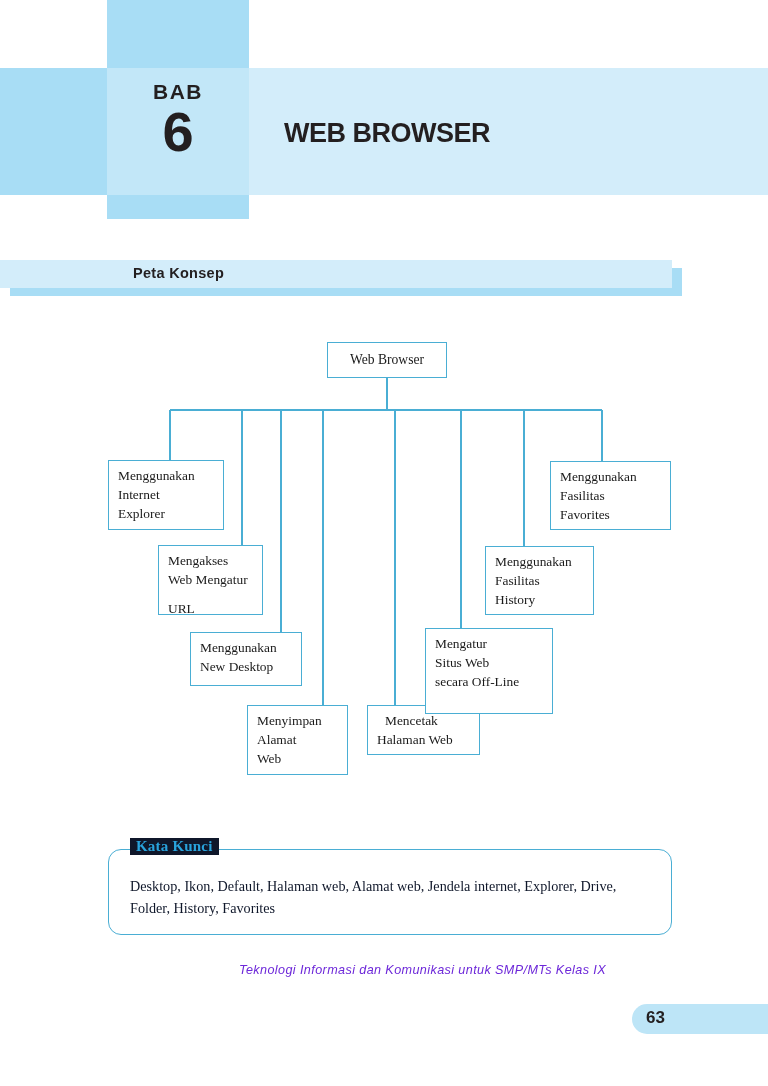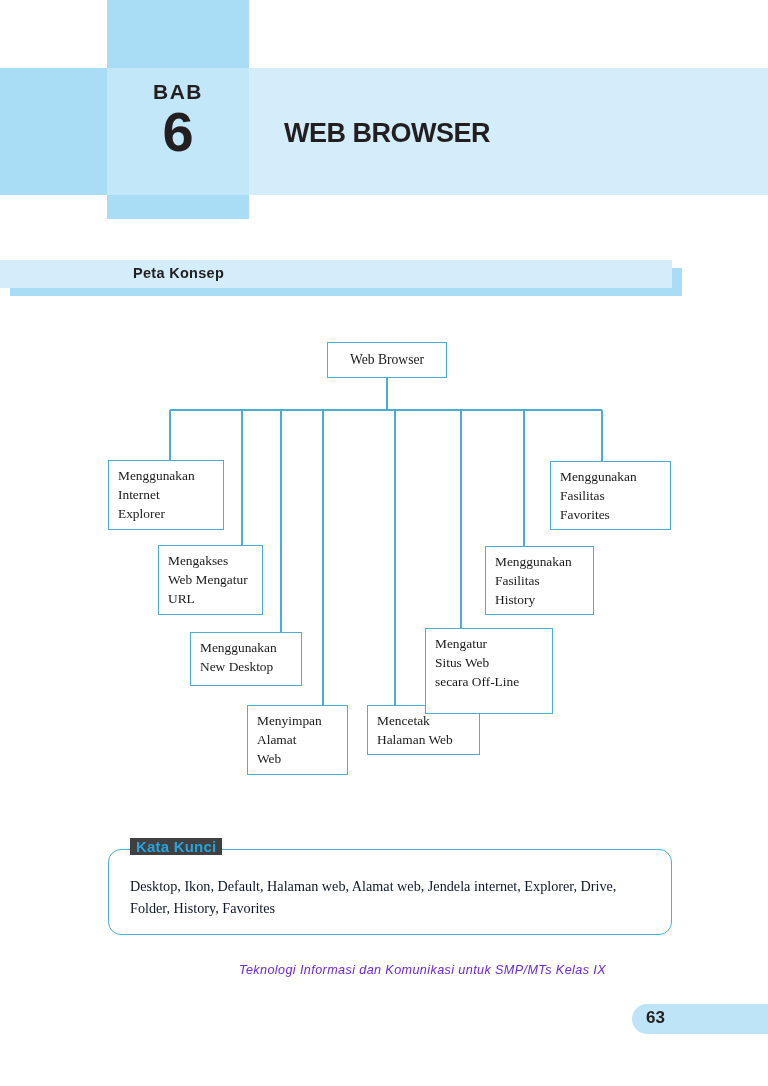--- a/index.html
+++ b/index.html
@@ -142,26 +142,26 @@
     left: 0; top: 0;
     width: 100%; height: 100%;
     box-sizing: border-box;
     border: 1.6px solid #4aaed4;
     border-radius: 13px;
     background: transparent;
   }
   .kk-legend {
     position: absolute;
     left: 22px; top: -11px;
-    background: #404040;
+    background: #0f172a;
     padding: 0 6px;
     font-size: 15px;
     font-weight: bold;
     color: #29a3dc;
-    font-family: Liberation Sans, sans-serif;
+    font-family: Liberation Serif, serif;
     letter-spacing: 0.2px;
     white-space: nowrap;
   }
   .kk-text {
     position: absolute;
     left: 22px; top: 27px;
     width: 520px;
     font-family: "Liberation Serif", serif;
     font-size: 14.2px;
     line-height: 1.52;
@@ -230,33 +230,33 @@
         <div style="white-space: nowrap;">Web Browser</div>
       </div>
       <div class="node" style="left: 108px; top: 460px; width: 116px; height: 70px;">
         <div style="white-space: nowrap;">Menggunakan</div>
         <div style="white-space: nowrap;">Internet</div>
         <div style="white-space: nowrap;">Explorer</div>
       </div>
       <div class="node" style="left: 158px; top: 545px; width: 105px; height: 70px;">
         <div style="white-space: nowrap;">Mengakses</div>
         <div style="white-space: nowrap;">Web Mengatur</div>
-        <div style="white-space: nowrap;">URL</div>
+        <div style="white-space: nowrap; margin-top: 10px;">URL</div>
       </div>
       <div class="node" style="left: 190px; top: 632px; width: 112px; height: 54px;">
         <div style="white-space: nowrap;">Menggunakan</div>
         <div style="white-space: nowrap;">New Desktop</div>
       </div>
       <div class="node" style="left: 247px; top: 705px; width: 101px; height: 70px;">
         <div style="white-space: nowrap;">Menyimpan</div>
         <div style="white-space: nowrap;">Alamat</div>
         <div style="white-space: nowrap;">Web</div>
       </div>
       <div class="node" style="left: 367px; top: 705px; width: 113px; height: 50px;">
-        <div style="white-space: nowrap;">Mencetak</div>
+        <div style="white-space: nowrap; margin-left: 8px;">Mencetak</div>
         <div style="white-space: nowrap;">Halaman Web</div>
       </div>
       <div class="node" style="left: 425px; top: 628px; width: 128px; height: 86px;">
         <div style="white-space: nowrap;">Mengatur</div>
         <div style="white-space: nowrap;">Situs Web</div>
         <div style="white-space: nowrap;">secara Off-Line</div>
       </div>
       <div class="node" style="left: 485px; top: 546px; width: 109px; height: 69px;">
         <div style="white-space: nowrap;">Menggunakan</div>
         <div style="white-space: nowrap;">Fasilitas</div>

